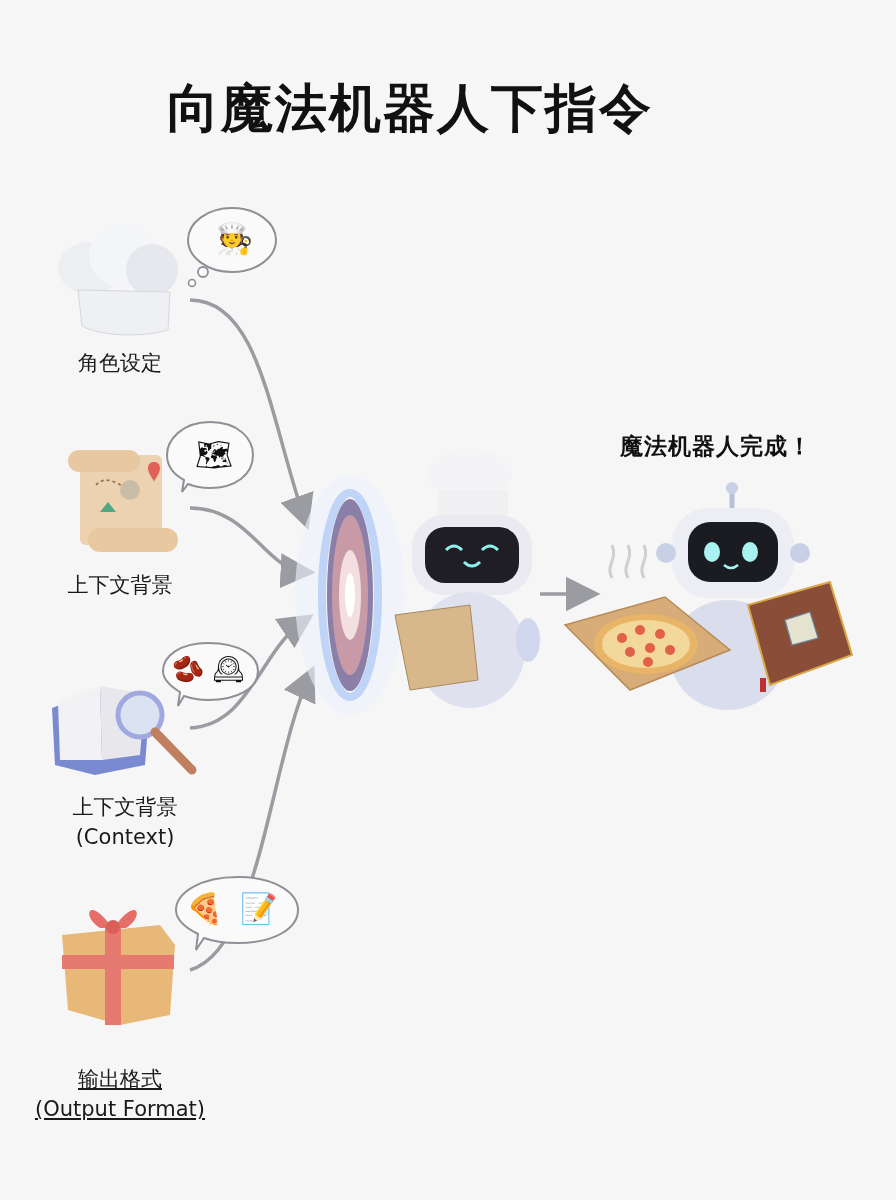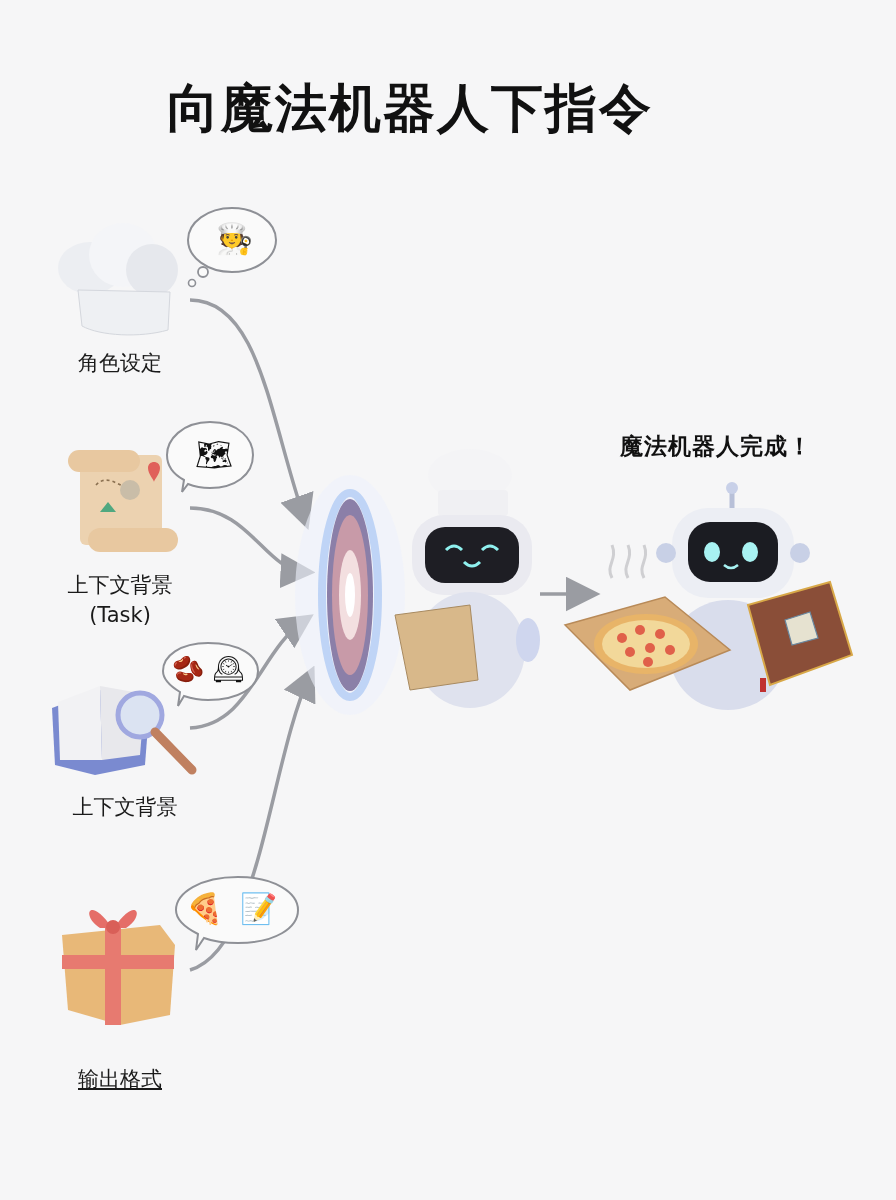--- a/index.html
+++ b/index.html
@@ -138,22 +138,23 @@
 <span class="bubble-emoji" style="left:172px;top:656px;font-size:26px;">🫘</span>
 <span class="bubble-emoji" style="left:212px;top:656px;font-size:26px;">🕰</span>
 <span class="bubble-emoji" style="left:186px;top:894px;">🍕</span>
 <span class="bubble-emoji" style="left:240px;top:894px;">📝</span>
 
 <div class="label" style="left:40px;top:348px;width:160px;">
   <span>角色设定</span>
 </div>
 <div class="label" style="left:40px;top:570px;width:160px;">
   <span>上下文背景</span>
-  <span class="en">(Task)</span>
 </div>
 <div class="label" style="left:45px;top:792px;width:160px;">
   <span>上下文背景</span>
+  <span class="en">(Context)</span>
 </div>
 <div class="label" style="left:20px;top:1064px;width:200px;text-decoration:underline;">
   <span>输出格式</span>
+  <span class="en">(Output Format)</span>
 </div>
 
 <div class="done-label">魔法机器人完成！</div>
 
 </body></html>

